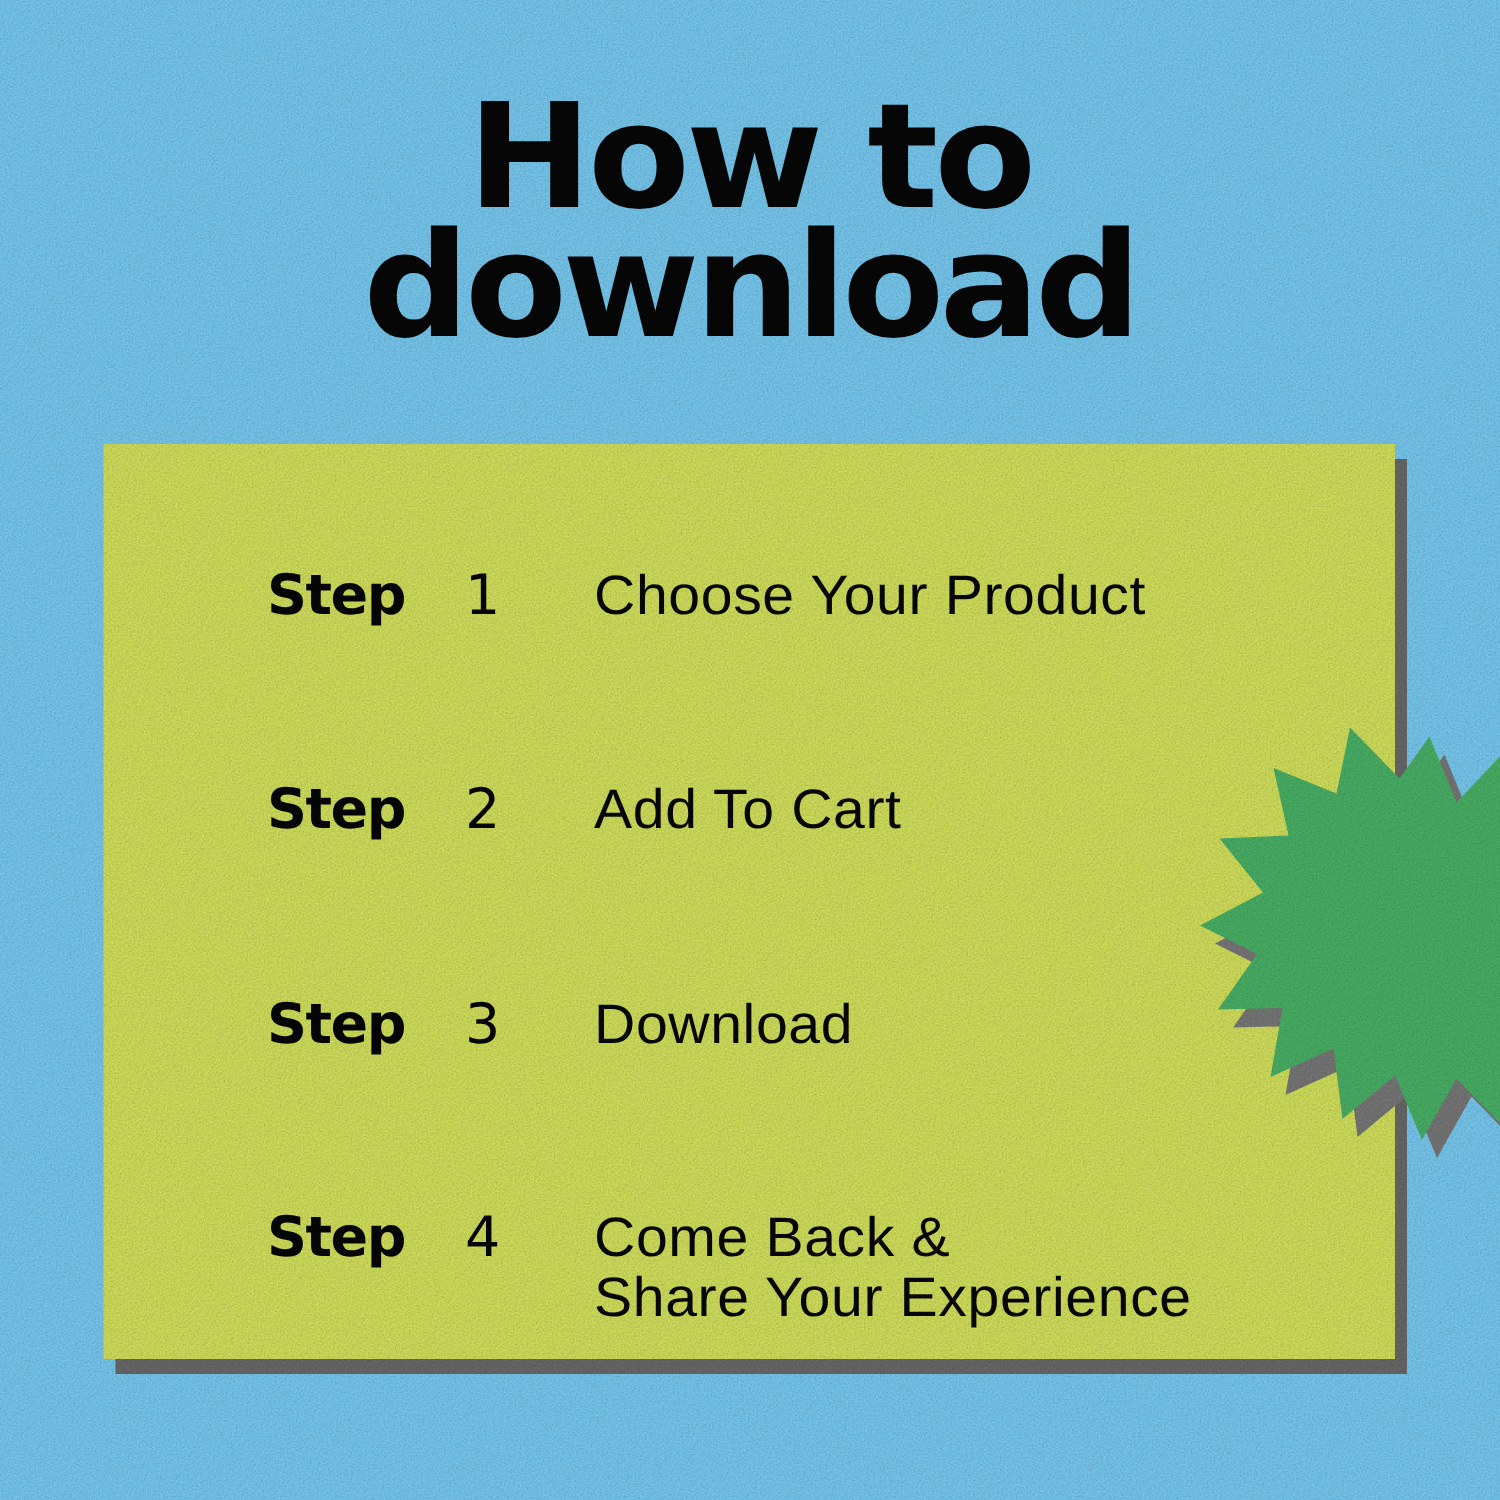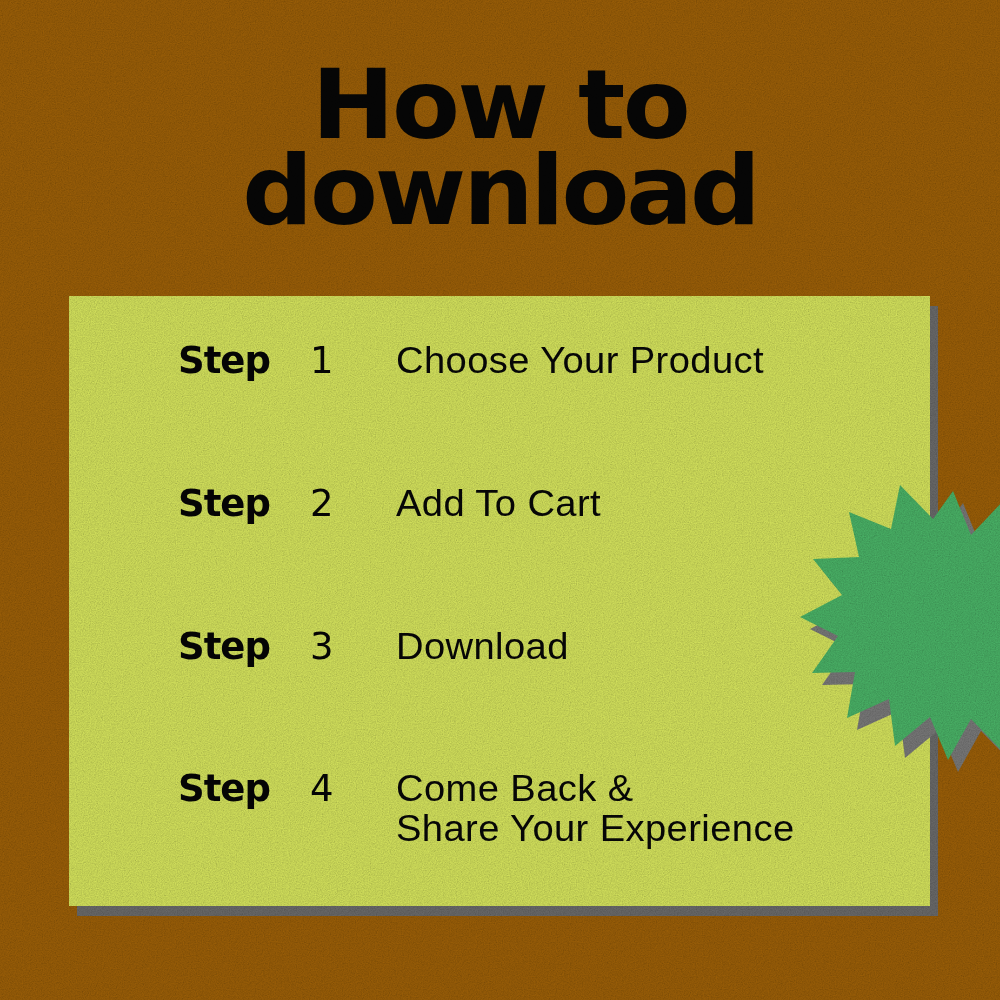--- a/index.html
+++ b/index.html
@@ -12,21 +12,21 @@
     height: 1000px;
     overflow: hidden;
     font-family: "Liberation Sans", sans-serif;
     background: #c6c6c6;
   }
 
   #poster {
     position: relative;
     width: 1000px;
     height: 1000px;
-    background: #a16207;
+    background: #7dd3fc;
     overflow: hidden;
   }
 
   
   #noise {
     position: absolute;
     inset: 0;
     pointer-events: none;
     z-index: 50;
     opacity: .5;
@@ -100,20 +100,21 @@
   .step-word {
     width: 132px;
     margin-left: 109px;
     color: #050505;
     font-family: "DejaVu Sans", "Liberation Sans", sans-serif;
     font-weight: 700;
     font-size: 37px;
     line-height: 42px;
     letter-spacing: -1px;
     white-space: nowrap;
+    margin-top: 36px;
   }
   .step-num {
     width: 86px;
     color: #050505;
     font-family: "DejaVu Sans", "Liberation Sans", sans-serif;
     font-weight: 500;
     font-size: 37px;
     line-height: 42px;
     white-space: nowrap;
   }

